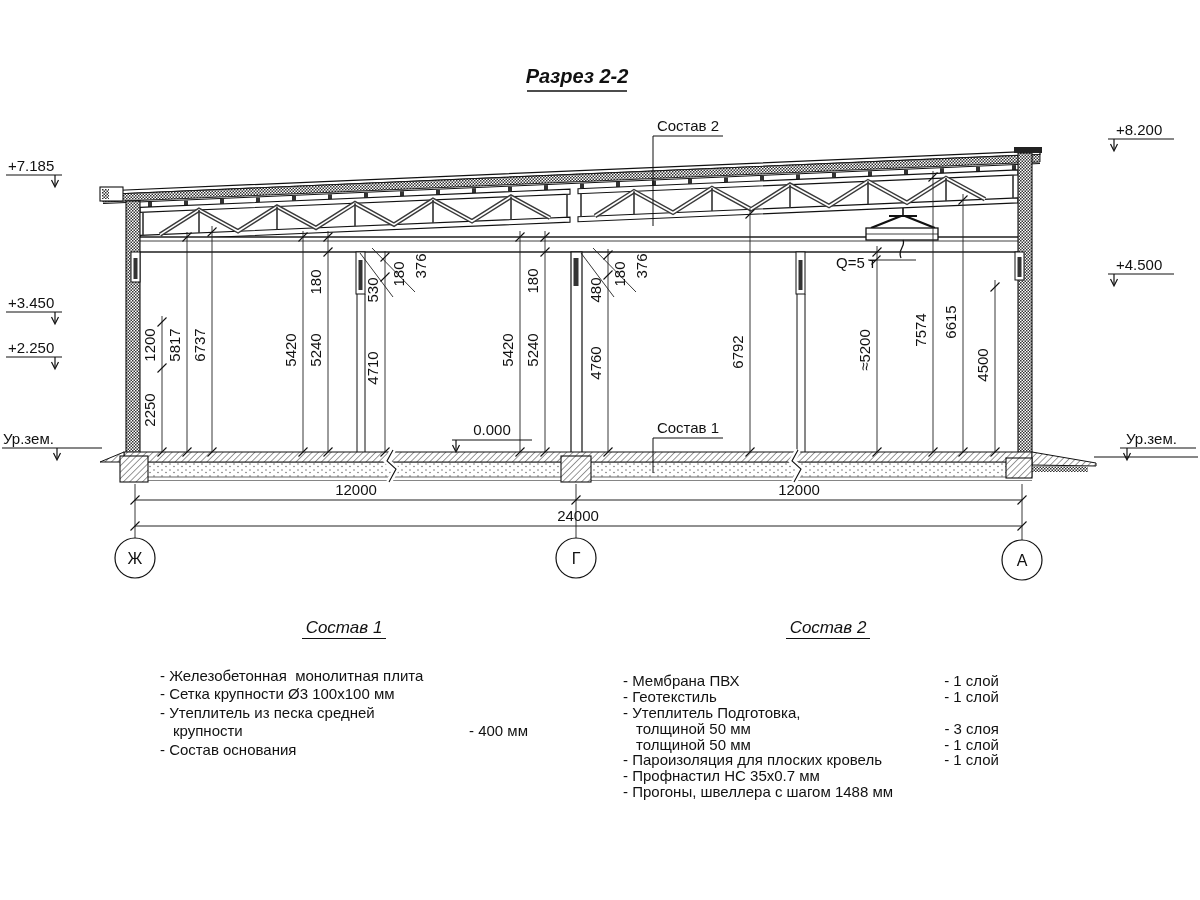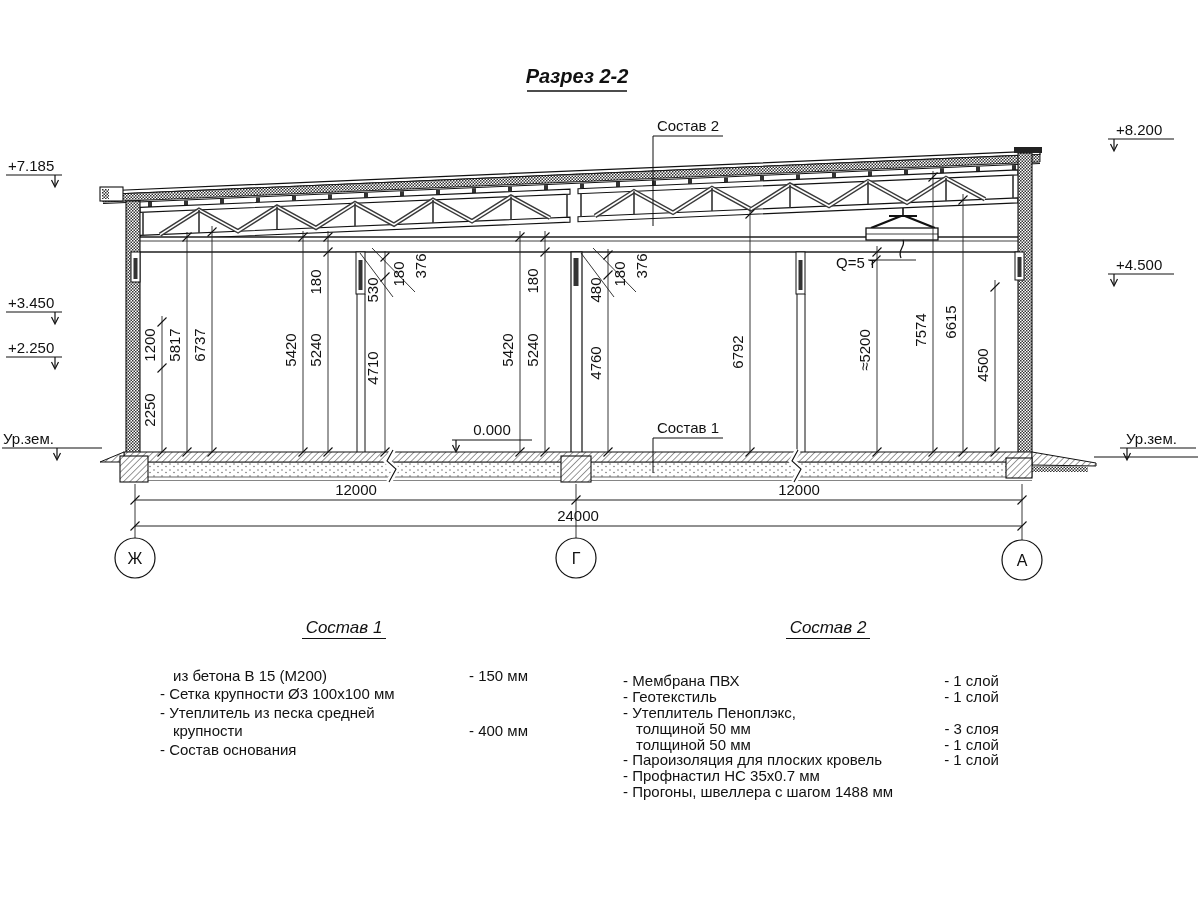--- a/index.html
+++ b/index.html
@@ -300,23 +300,23 @@
     <line x1="653" y1="438" x2="723" y2="438" stroke="#111" stroke-width="1"></line>
     <line x1="653" y1="438" x2="653" y2="473" stroke="#111" stroke-width="1"></line>
   </g>
 
   <text class="ttl" x="577" y="83" text-anchor="middle">Разрез 2-2</text>
   <line x1="527" y1="91" x2="627" y2="91" stroke="#111" stroke-width="1.3"></line>
 </svg>
 
 <div class="comp" style="left:160px;top:619px;width:368px;">
   <span class="ct"><span>Состав 1</span></span>
-  <div class="row ind">
-        <span class="t">из бетона В 15 (М200)</span>
-        <span class="v">- 150 мм</span>
+  <div class="row">
+        <span class="t">- Железобетонная  монолитная плита</span>
+        <span class="v"></span>
       </div>
   <div class="row">
         <span class="t">- Сетка крупности Ø3 100x100 мм</span>
         <span class="v"></span>
       </div>
   <div class="row">
         <span class="t">- Утеплитель из песка средней</span>
         <span class="v"></span>
       </div>
   <div class="row ind">
@@ -333,21 +333,21 @@
   <span class="ct" style="position:relative;left:17px;"><span>Состав 2</span></span>
   <div class="row">
         <span class="t">- Мембрана ПВХ</span>
         <span class="v">- 1 слой</span>
       </div>
   <div class="row">
         <span class="t">- Геотекстиль</span>
         <span class="v">- 1 слой</span>
       </div>
   <div class="row">
-        <span class="t">- Утеплитель Пеноплэкс,</span>
+        <span class="t">- Утеплитель Подготовка,</span>
         <span class="v"></span>
       </div>
   <div class="row ind">
         <span class="t">толщиной 50 мм</span>
         <span class="v">- 3 слоя</span>
       </div>
   <div class="row ind">
         <span class="t">толщиной 50 мм</span>
         <span class="v">- 1 слой</span>
       </div>

